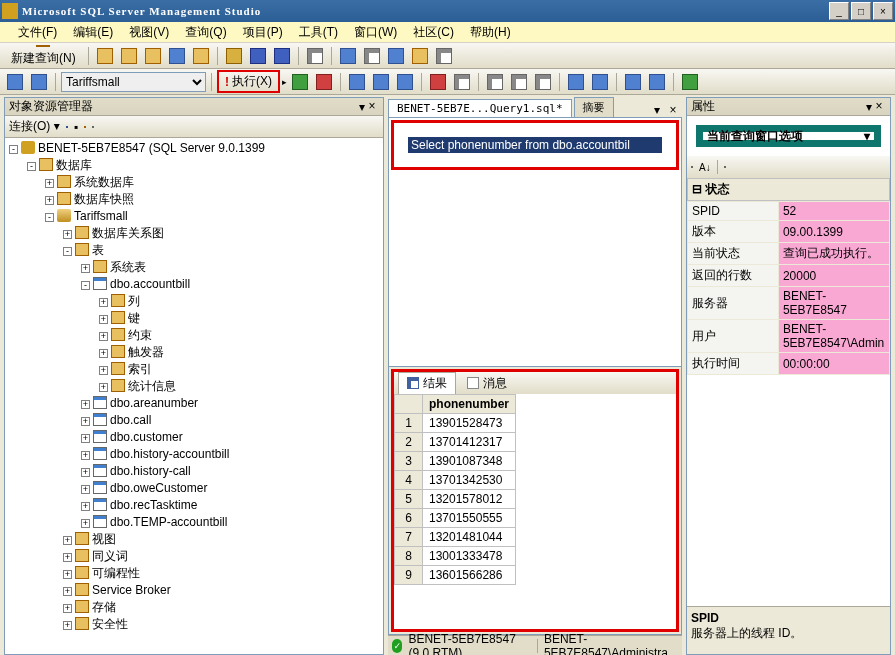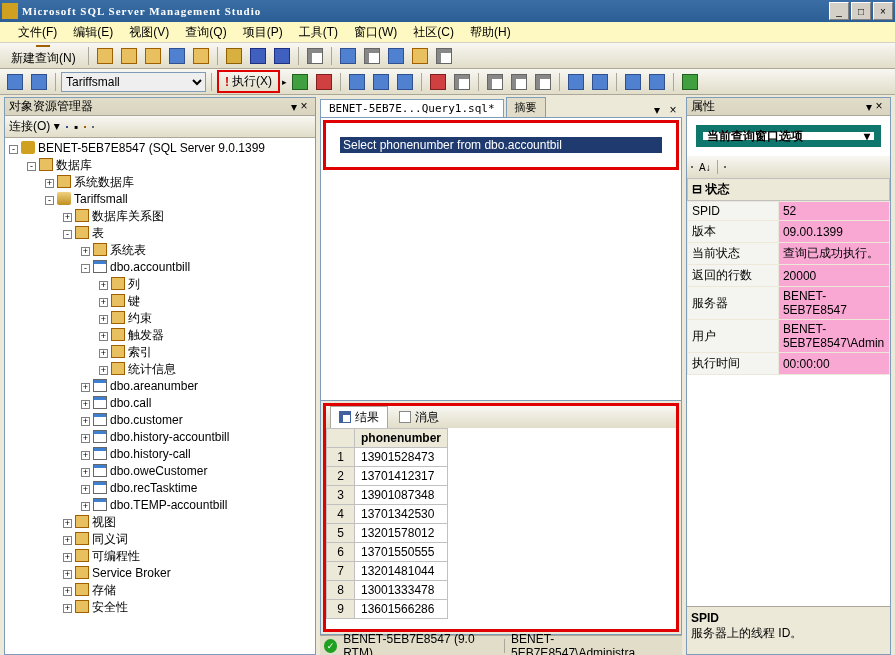--- a/index.html
+++ b/index.html
@@ -32,21 +32,21 @@
 .tbi-blue { background: #5080d0; border: 1px solid #305090; }
 .tbi-green { background: #40a040; border: 1px solid #206020; }
 .tbi-red { background: #d04040; border: 1px solid #802020; }
 .tbi-grid { background: #fff; border: 1px solid #666; box-shadow: inset 4px 4px 0 #888; }
 
 
 .main { display: flex; height: 562px; }
 .panel { background: #fff; border: 1px solid #7f9db9; display: flex; flex-direction: column; }
 
 
-.objexp { width: 312px; margin: 2px 2px 2px 4px; }
+.objexp { width: 380px; margin: 2px 2px 2px 4px; }
 .panelhead { background: linear-gradient(#e1ddc9, #d8d4c0); height: 18px; display: flex; align-items: center; padding: 0 4px; border-bottom: 1px solid #aca899; }
 .panelhead .txt { flex: 1; font-weight: normal; }
 .panelhead .x { width: 14px; height: 14px; text-align: center; line-height: 12px; }
 .panetools { height: 22px; background: linear-gradient(#f8f7f2, #e1ddc9); display: flex; align-items: center; padding: 0 4px; gap: 6px; border-bottom: 1px solid #aca899; }
 .tree { flex: 1; overflow: auto; padding: 2px; background: #fff; }
 .tree ul { list-style: none; padding-left: 18px; }
 .tree > ul { padding-left: 2px; }
 .tree li { white-space: nowrap; line-height: 17px; }
 .tree .tg { display: inline-block; width: 9px; height: 9px; border: 1px solid #808080; text-align: center; line-height: 7px; font-size: 9px; margin-right: 3px; background: #fff; cursor: default; }
 .tree .ico { display: inline-block; width: 14px; height: 13px; margin-right: 3px; vertical-align: -2px; }
@@ -60,21 +60,21 @@
 .doctabs { height: 20px; display: flex; align-items: flex-end; background: #ece9d8; }
 .doctabs .tab { border: 1px solid #7f9db9; border-bottom: none; padding: 2px 8px; background: #fff; margin-right: 2px; font-family: monospace; font-size: 11px; }
 .doctabs .tab.inactive { background: #e1ddc9; }
 .doctabs .tabctrls { margin-left: auto; display: flex; gap: 2px; padding-right: 2px; }
 .doctabs .tabctrls span { width: 14px; text-align: center; }
 .sqlarea { flex: 1; background: #fff; border: 1px solid #7f9db9; overflow: hidden; position: relative; }
 .sqlred { border: 3px solid #e00000; margin: 2px; padding: 14px; }
 .sqlcode { background: #1e3a6e; color: #fff; font-family: "Consolas", monospace; padding: 1px 3px; }
 .sqlcode .kw { color: #fff; }
 
-.results { height: 234px; border: 1px solid #7f9db9; border-top: none; background: #ece9d8; display: flex; flex-direction: column; }
+.results { height: 268px; border: 1px solid #7f9db9; border-top: none; background: #ece9d8; display: flex; flex-direction: column; }
 .resultred { border: 3px solid #e00000; margin: 2px; flex: 1; display: flex; flex-direction: column; }
 .restabs { height: 22px; display: flex; align-items: center; background: linear-gradient(#f8f7f2, #e1ddc9); padding-left: 4px; gap: 2px; }
 .restab { padding: 2px 8px; display: flex; align-items: center; gap: 4px; border: 1px solid transparent; }
 .restab.active { background: #fff; border: 1px solid #aca899; border-bottom-color: #fff; }
 .restab .ri { width: 12px; height: 12px; }
 .ri-grid { background: #fff; border: 1px solid #4060a0; box-shadow: inset 3px 3px 0 #4060a0; }
 .ri-msg { background: #fff; border: 1px solid #888; }
 .resgrid { flex: 1; background: #fff; overflow: auto; }
 .resgrid table { border-collapse: collapse; }
 .resgrid th, .resgrid td { border: 1px solid #c0c0c0; padding: 2px 6px; background: #fff; }
@@ -259,20 +259,21 @@
       <span class="tbi tbi-db"></span>
       <span class="tbi tbi-grid"></span>
     </div>
     <div class="tree">
       <ul>
         <li><span class="tg">-</span><span class="ico ico-srv"></span><span>BENET-5EB7E8547 (SQL Server 9.0.1399</span>
           <ul>
             <li><span class="tg">-</span><span class="ico ico-fld"></span><span>数据库</span>
               <ul>
                 <li><span class="tg">+</span><span class="ico ico-fld"></span><span>系统数据库</span></li>
+                <li><span class="tg">+</span><span class="ico ico-fld"></span><span>数据库快照</span></li>
                 <li><span class="tg">-</span><span class="ico ico-db"></span><span>Tariffsmall</span>
                   <ul>
                     <li><span class="tg">+</span><span class="ico ico-fld"></span><span>数据库关系图</span></li>
                     <li><span class="tg">-</span><span class="ico ico-fld"></span><span>表</span>
                       <ul>
                         <li><span class="tg">+</span><span class="ico ico-fld"></span><span>系统表</span></li>
                         <li><span class="tg">-</span><span class="ico ico-tbl"></span><span>dbo.accountbill</span>
                           <ul>
                             <li><span class="tg">+</span><span class="ico ico-fld"></span><span>列</span></li>
                             <li><span class="tg">+</span><span class="ico ico-fld"></span><span>键</span></li>

